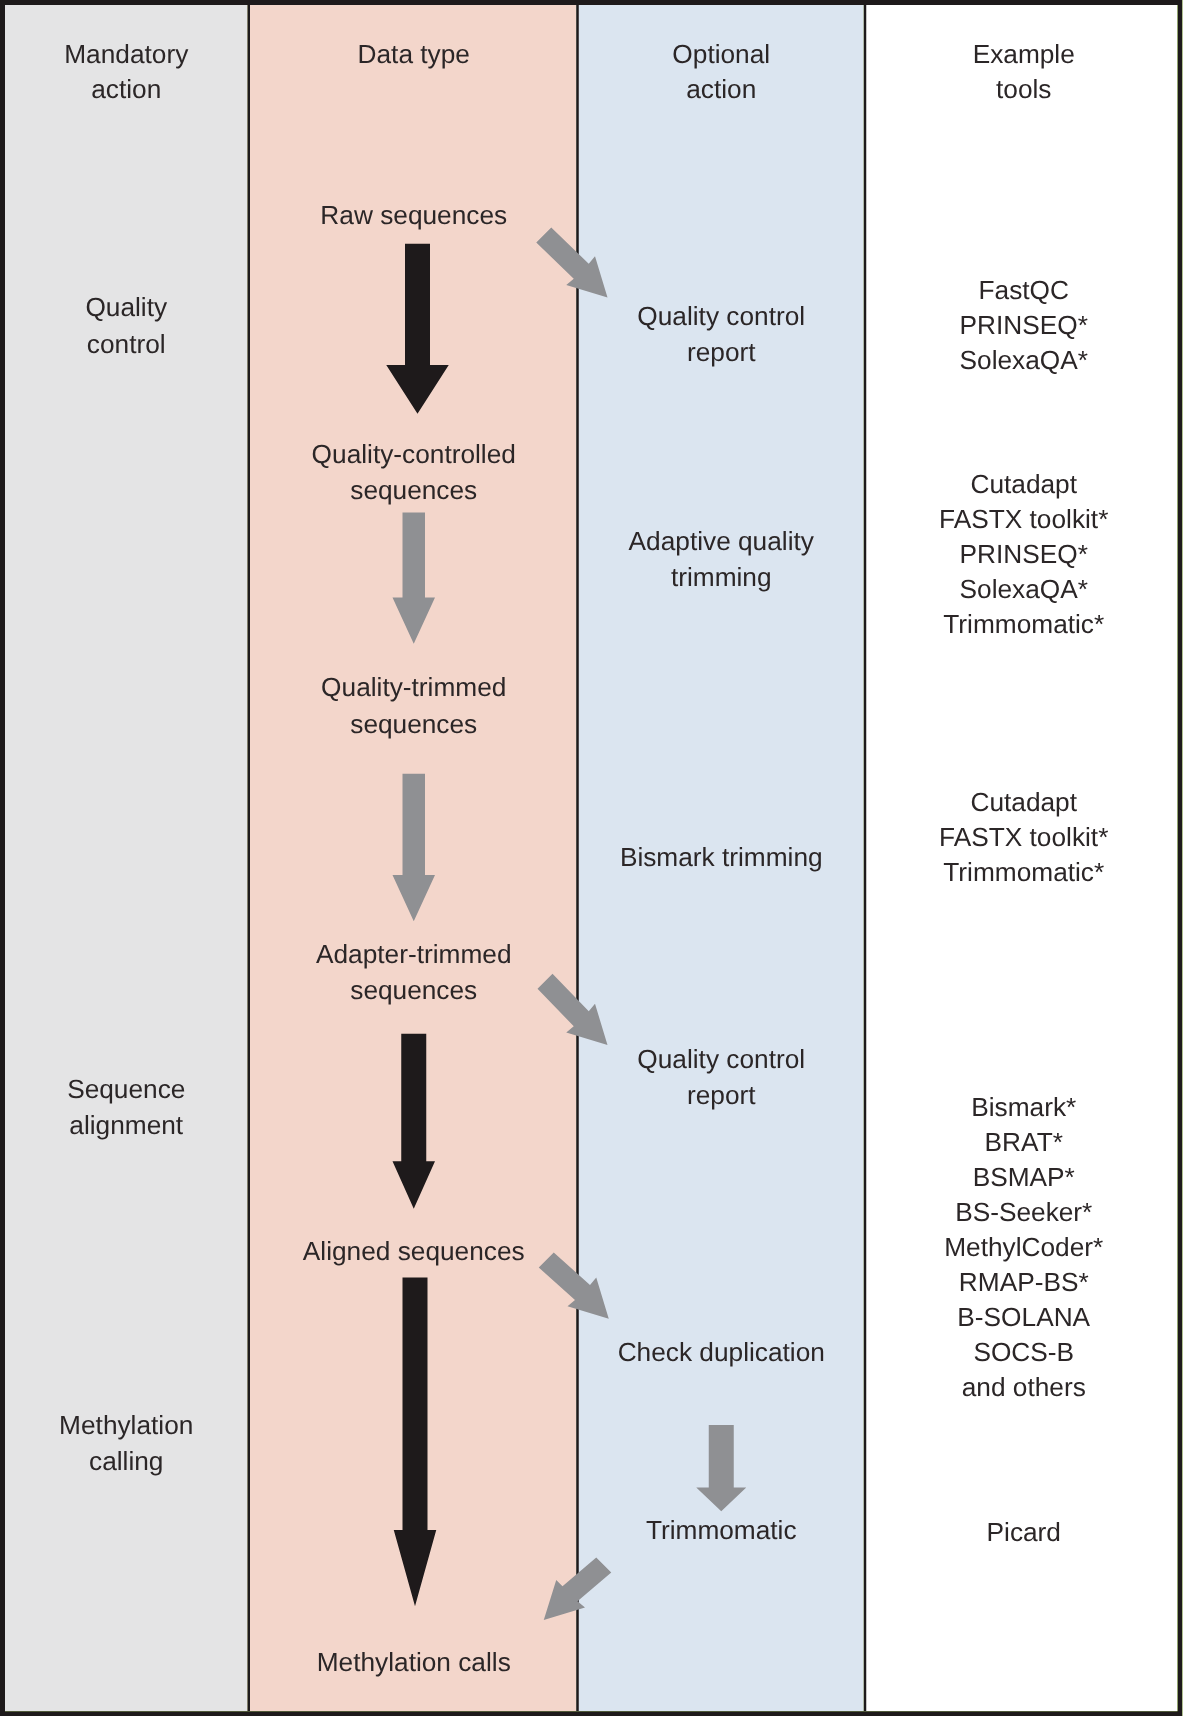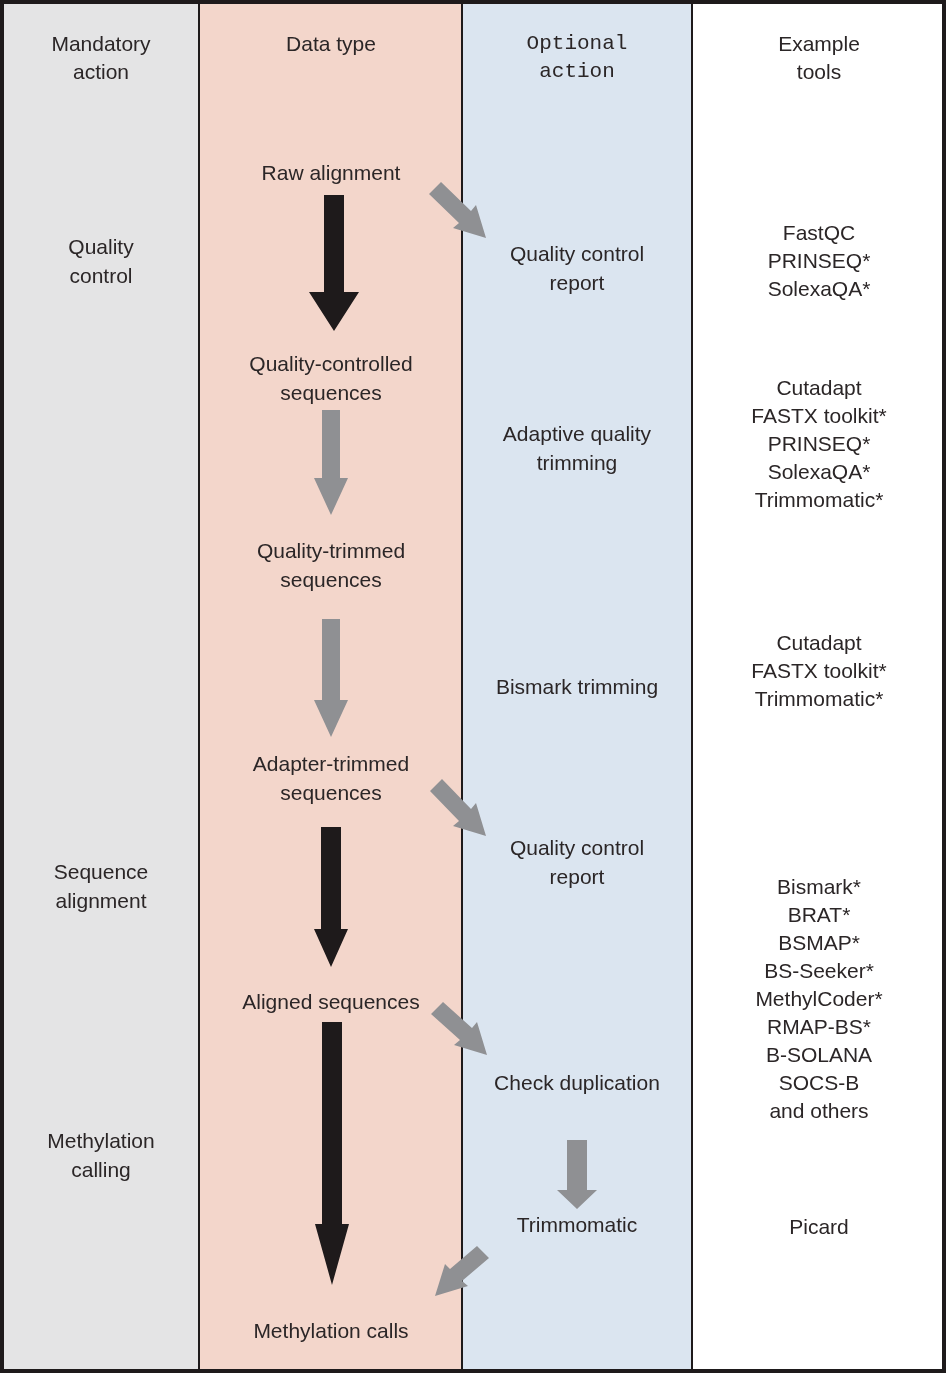--- a/index.html
+++ b/index.html
@@ -50,28 +50,28 @@
     <polygon points="322,1022 342,1022 342,1224 349,1224 332,1285 315,1224 322,1224" fill="#1e1a1b"></polygon>
     <polygon points="429,194 441,182 471,211 476,205 486,238 453,228 459,223" fill="#8f9093"></polygon>
     <polygon points="430,791 442,779 471,809 476,803 486,836 453,826 459,821" fill="#8f9093"></polygon>
     <polygon points="431,1014 443,1002 472,1028 477,1022 487,1055 454,1045 460,1040" fill="#8f9093"></polygon>
     <polygon points="567,1140 587,1140 587,1190 597,1190 577,1209 557,1190 567,1190" fill="#8f9093"></polygon>
     <polygon points="477,1246 489,1258 462,1281 468,1286 435,1296 445,1264 450,1269" fill="#8f9093"></polygon>
   </svg>
 
   <div class="lbl hd p" style="left:101px;top:30px;width:130px;">Mandatory action</div>
   <div class="lbl hd p" style="left:331px;top:30px;width:130px;">Data type</div>
-  <div class="lbl hd p" style="left:577px;top:30px;width:110px;font-family:Liberation Mono, monospace;">Optional action</div>
+  <div class="lbl hd p" style="left:577px;top:30px;width:110px;">Optional action</div>
   <div class="lbl hd p" style="left:819px;top:30px;width:110px;">Example tools</div>
 
   <div class="lbl p" style="left:101px;top:232px;width:120px;">Quality control</div>
   <div class="lbl p" style="left:101px;top:857px;width:120px;">Sequence alignment</div>
   <div class="lbl p" style="left:101px;top:1126px;width:120px;">Methylation calling</div>
 
-  <div class="lbl p" style="left:331px;top:158px;width:210px;">Raw alignment</div>
+  <div class="lbl p" style="left:331px;top:158px;width:210px;">Raw sequences</div>
   <div class="lbl p" style="left:331px;top:349px;width:210px;">Quality-controlled sequences</div>
   <div class="lbl p" style="left:331px;top:536px;width:210px;">Quality-trimmed sequences</div>
   <div class="lbl p" style="left:331px;top:749px;width:210px;">Adapter-trimmed sequences</div>
   <div class="lbl p" style="left:331px;top:1316px;width:210px;">Methylation calls</div>
   <div class="lbl p" style="left:331px;top:987px;width:210px;">Aligned sequences</div>
 
   <div class="lbl p" style="left:577px;top:239px;width:175px;">Quality control report</div>
   <div class="lbl p" style="left:577px;top:419px;width:175px;">Adaptive quality trimming</div>
   <div class="lbl p" style="left:577px;top:672px;width:175px;">Bismark trimming</div>
   <div class="lbl p" style="left:577px;top:833px;width:175px;">Quality control report</div>

